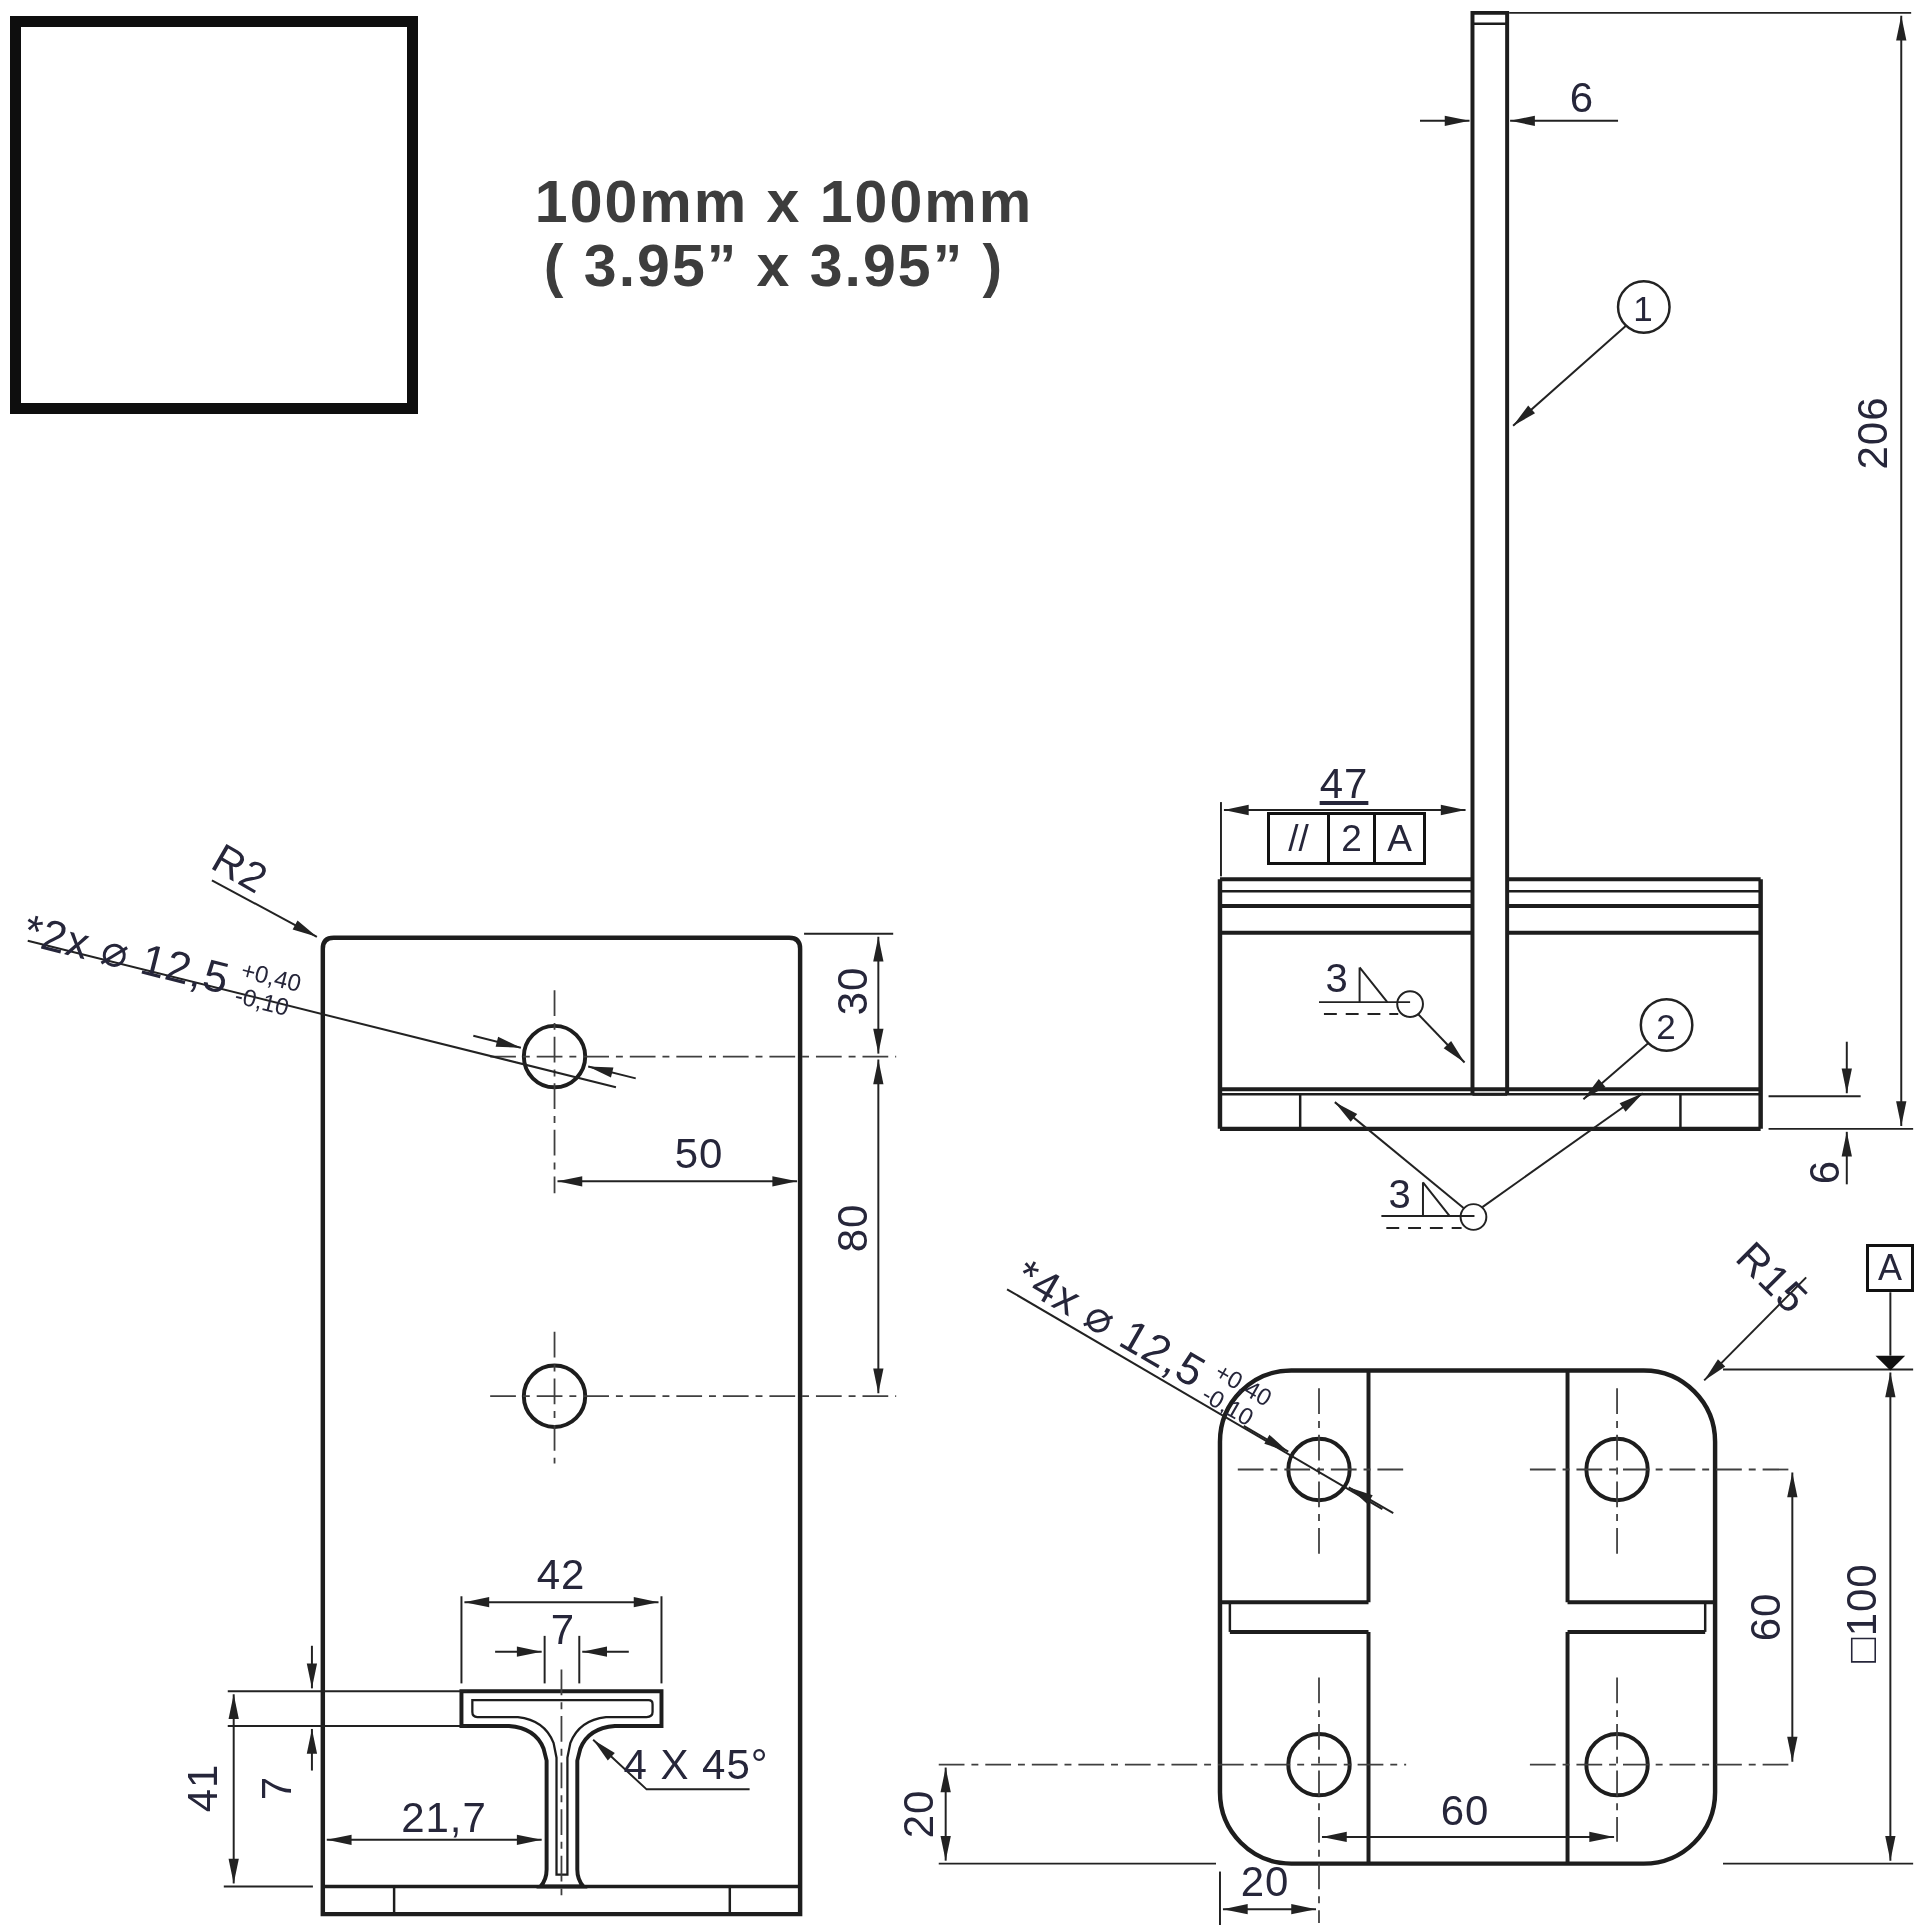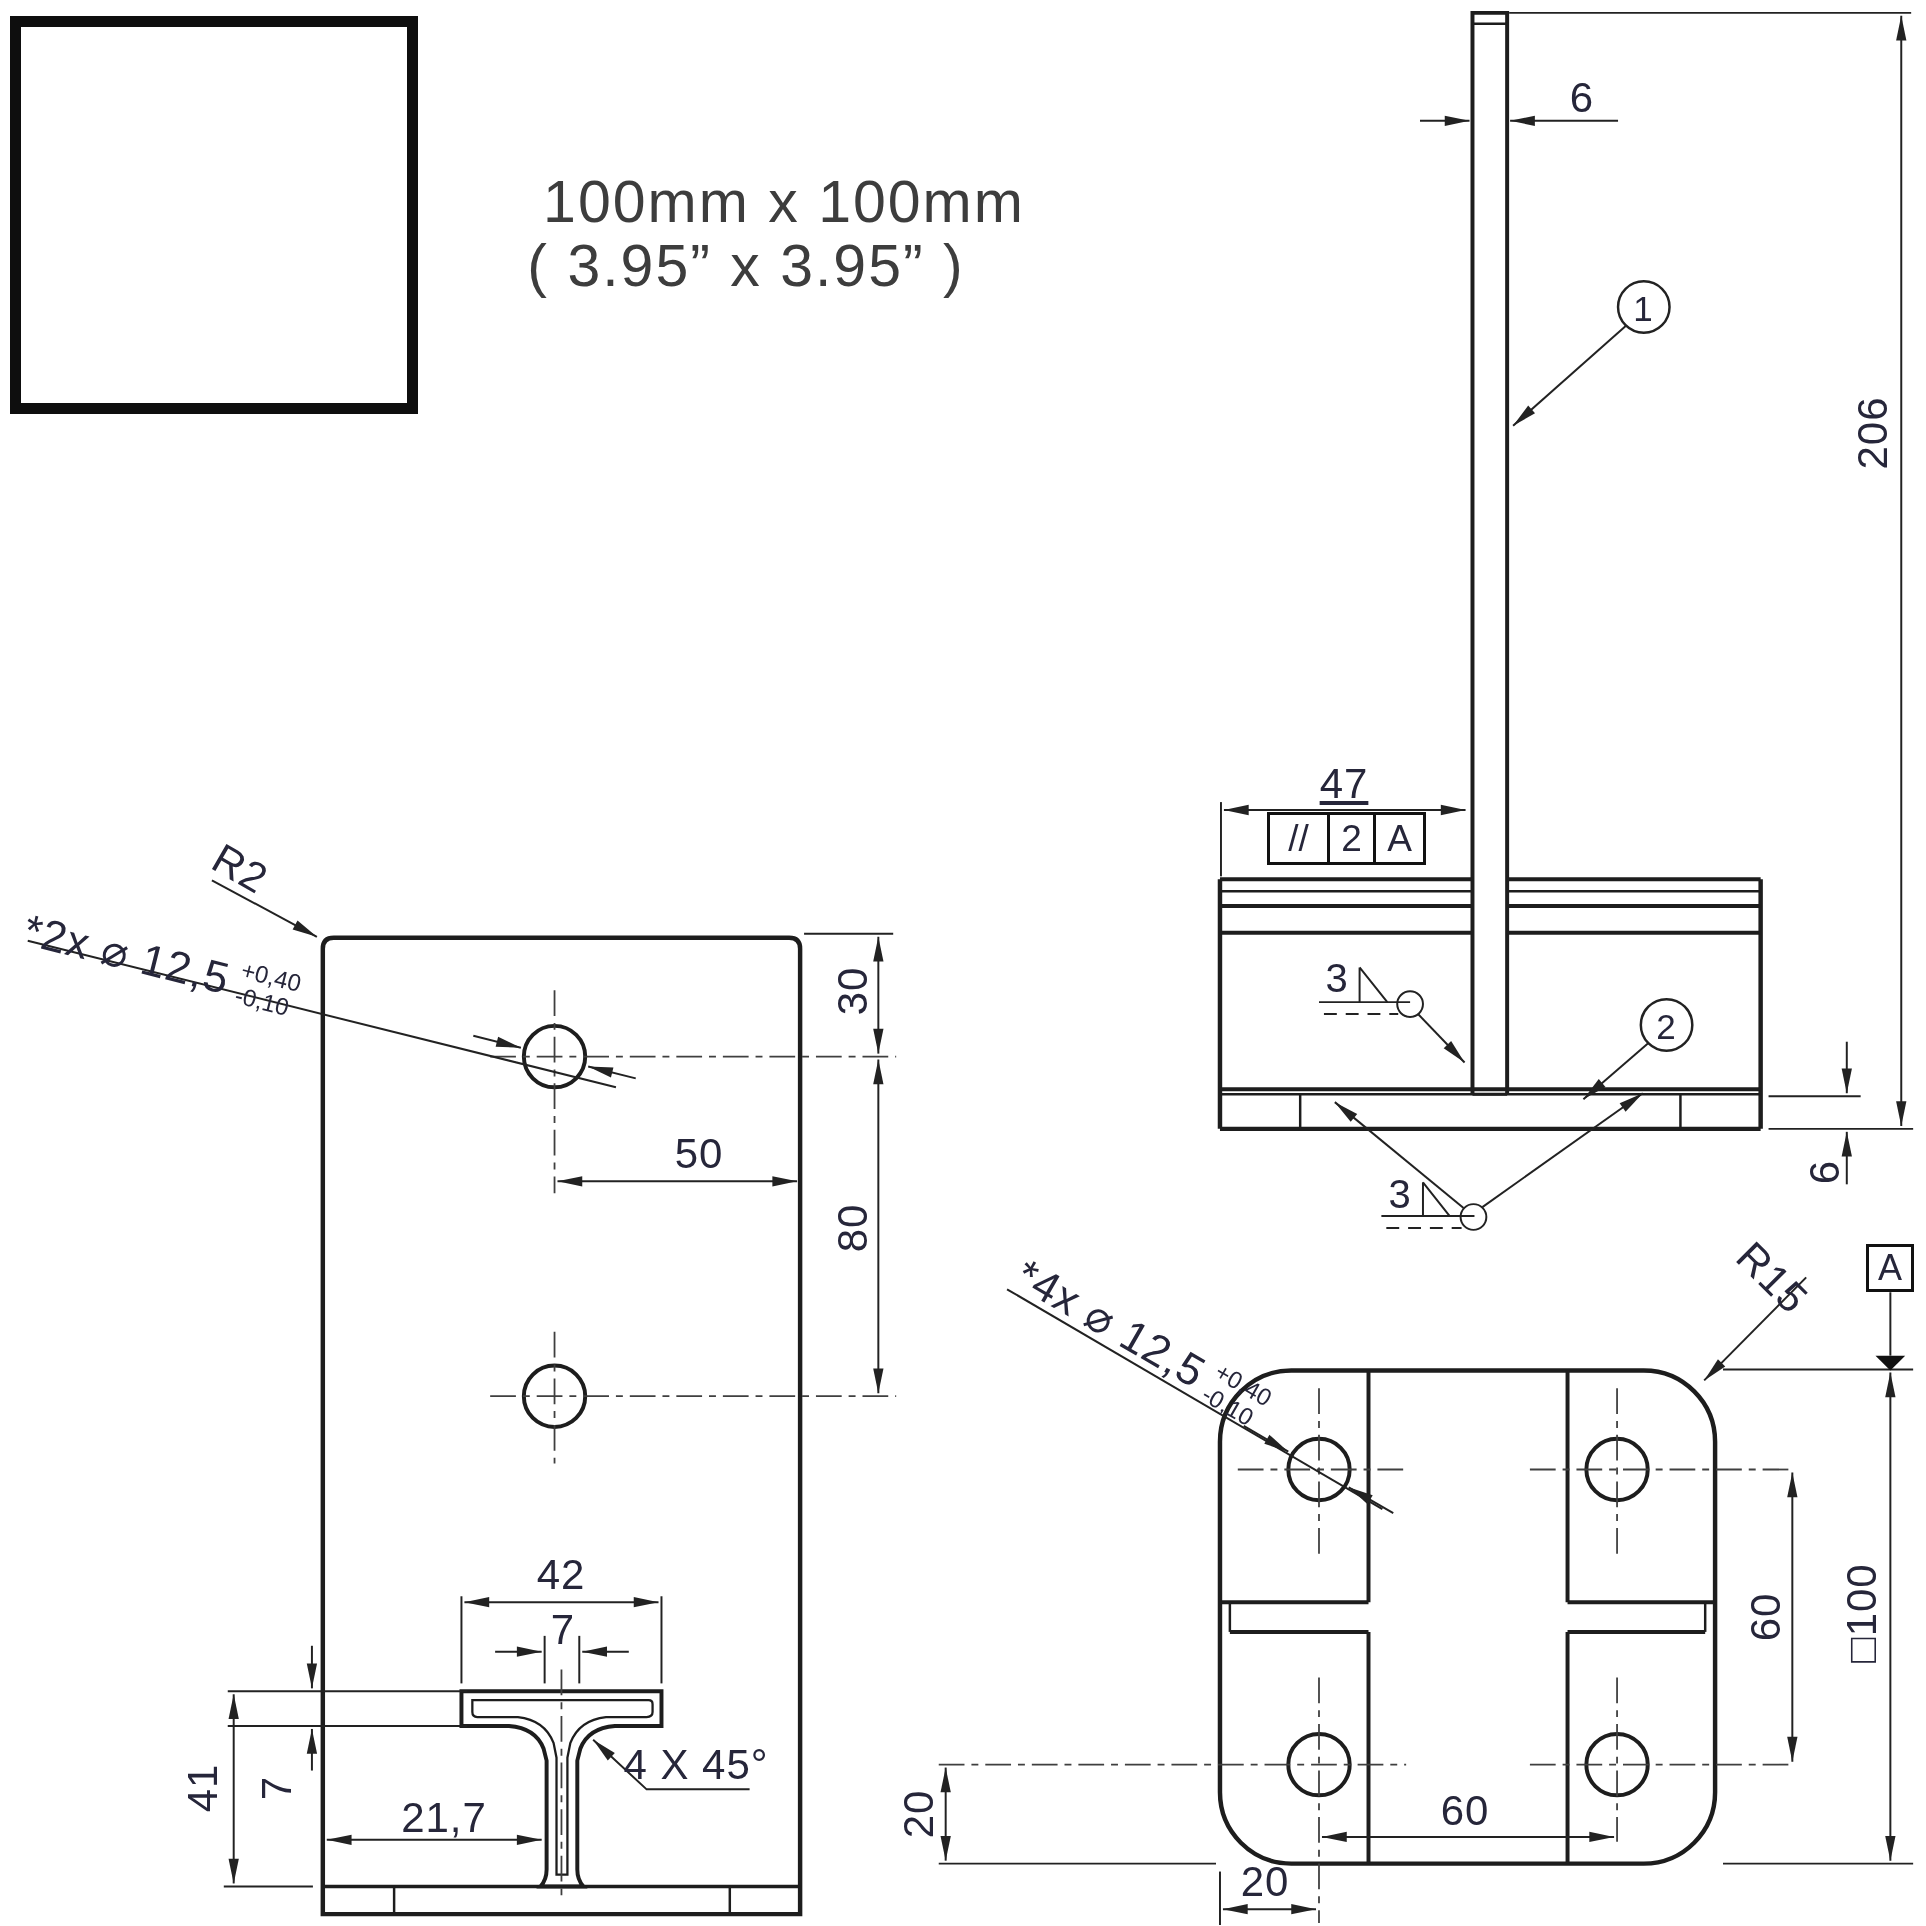--- a/index.html
+++ b/index.html
@@ -3,21 +3,21 @@
 <meta charset="utf-8">
 <style>
   html,body{margin:0;padding:0;background:#ffffff;width:1927px;height:1927px;overflow:hidden;}
   #stage{position:relative;width:1927px;height:1927px;background:#fff;
          font-family:"Liberation Sans","DejaVu Sans",sans-serif;}
   svg{position:absolute;left:0;top:0;}
   .lbl{position:absolute;transform:translate(-50%,-50%);white-space:nowrap;
        color:#26263a;font-size:42px;font-weight:400;letter-spacing:1px;}
   .r90{transform:translate(-50%,-50%) rotate(-90deg);}
   .big-title{position:absolute;transform:translate(-50%,-50%);white-space:nowrap;
-       color:#3d3d3d;font-size:59px;font-weight:400;letter-spacing:2px;}
+       color:#3d3d3d;font-size:59px;font-weight:700;letter-spacing:2px;}
   .logo-box{position:absolute;left:10px;top:16px;width:408px;height:398px;
        border:11px solid #0e0e0e;box-sizing:border-box;}
   .logo-text{position:absolute;transform:translate(-50%,-50%);white-space:nowrap;
        color:#111;font-size:61px;font-weight:700;letter-spacing:1px;}
   .note{position:absolute;display:flex;align-items:center;gap:10px;
        color:#26263a;white-space:nowrap;transform-origin:left center;}
   .note .main{font-size:44px;letter-spacing:1px;}
   .note .tol{display:flex;flex-direction:column;font-size:24px;line-height:1.05;}
   .fcf{position:absolute;left:1267px;top:812px;display:flex;height:53px;box-sizing:border-box;}
   .fcf .cell{border:3px solid #111;border-left-width:0;display:flex;align-items:center;
@@ -189,21 +189,21 @@
     <line x1="1407" y1="1528" x2="1362" y2="1502" marker-end="url(#ae)"></line>
 
     <line x1="1909" y1="1305" x2="1909" y2="1369"></line>
     <polygon points="1894,1369 1924,1369 1909,1384" fill="#111" stroke="none"></polygon>
   </g>
 </svg>
 
 <div class="logo-box"></div>
 
 <span class="big-title" style="left:784px;top:202px;">100mm x 100mm</span>
-<span class="big-title" style="left:746px;top:266px;">( 3.95” x 3.95” )</span>
+<span class="big-title" style="left:774px;top:266px;">( 3.95” x 3.95” )</span>
 
 <span class="lbl" style="left:240px;top:869px;transform:translate(-50%,-50%) rotate(30deg);">R2</span>
 <div class="note" style="left:25px;top:903px;transform:rotate(14deg);">
   <span class="main">*2x ⌀ 12,5</span>
   <span class="tol">
     <span>+0,40</span>
     <span>-0,10</span>
   </span>
 </div>
 <span class="lbl r90" style="left:853px;top:991px;">30</span>

